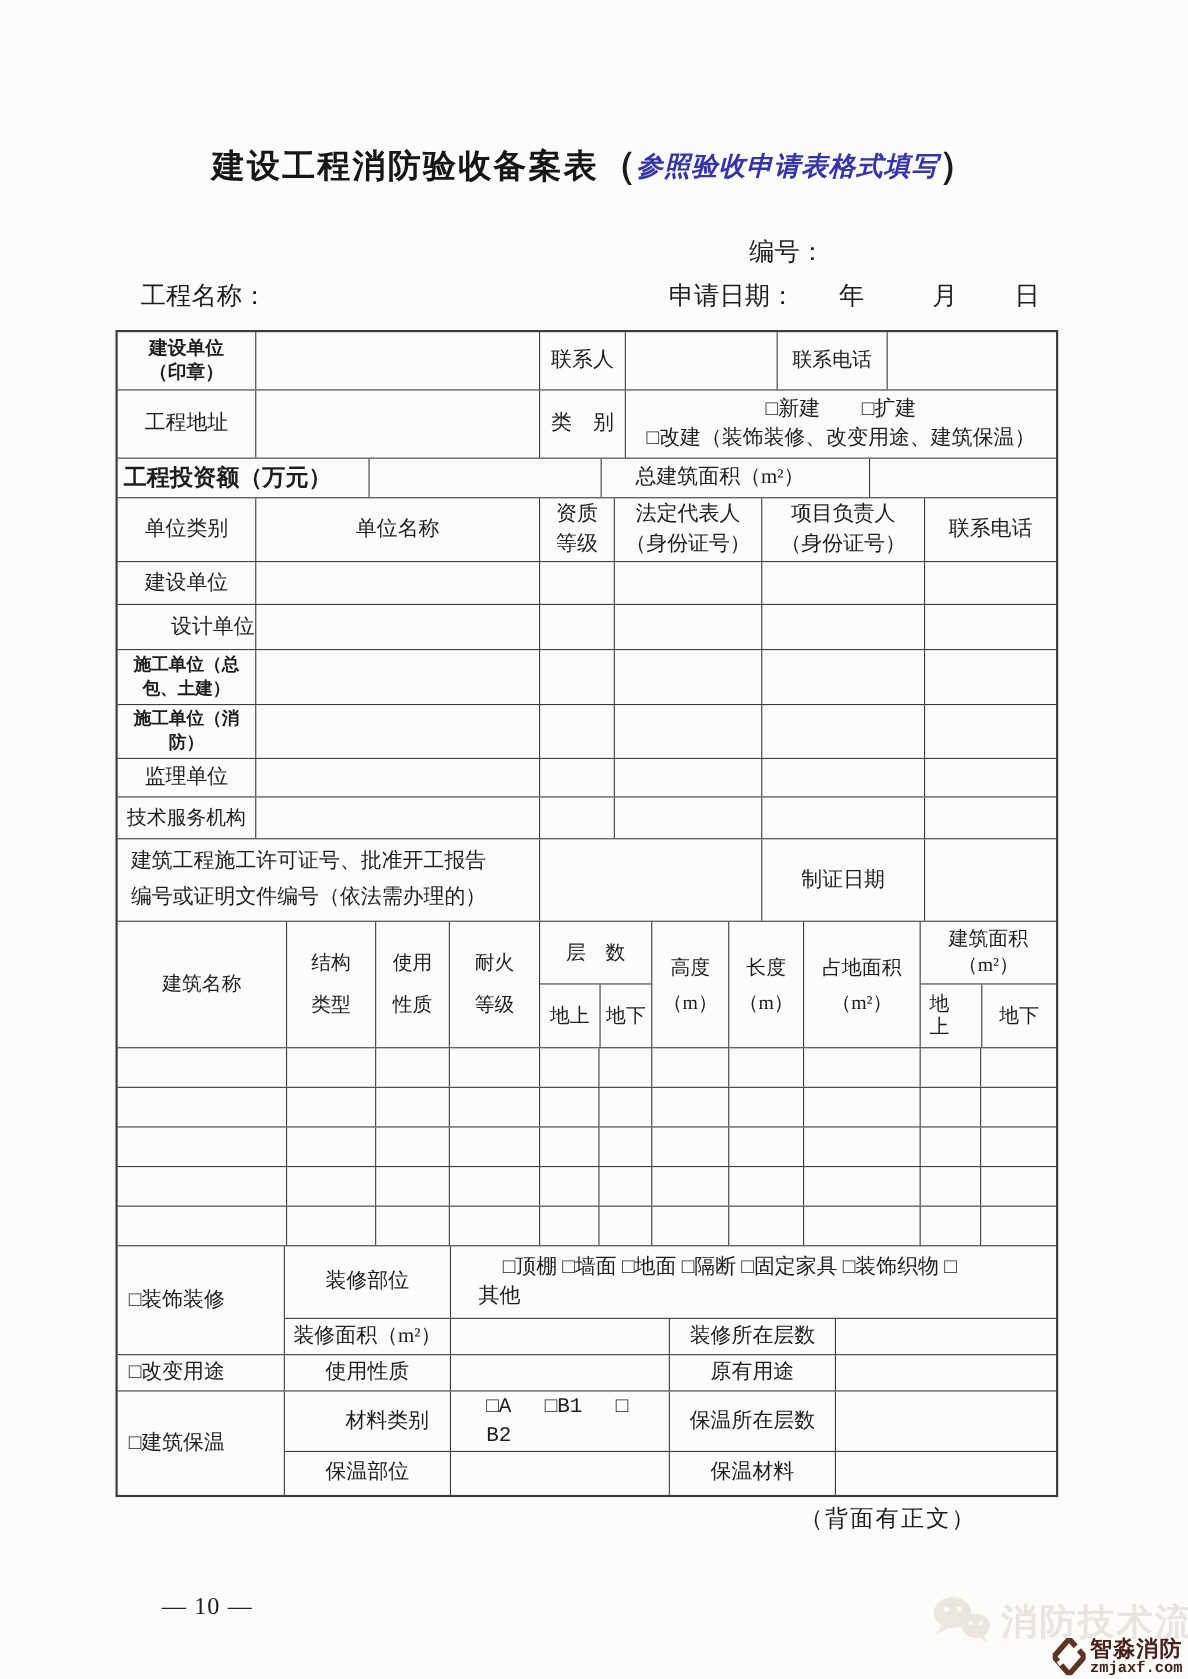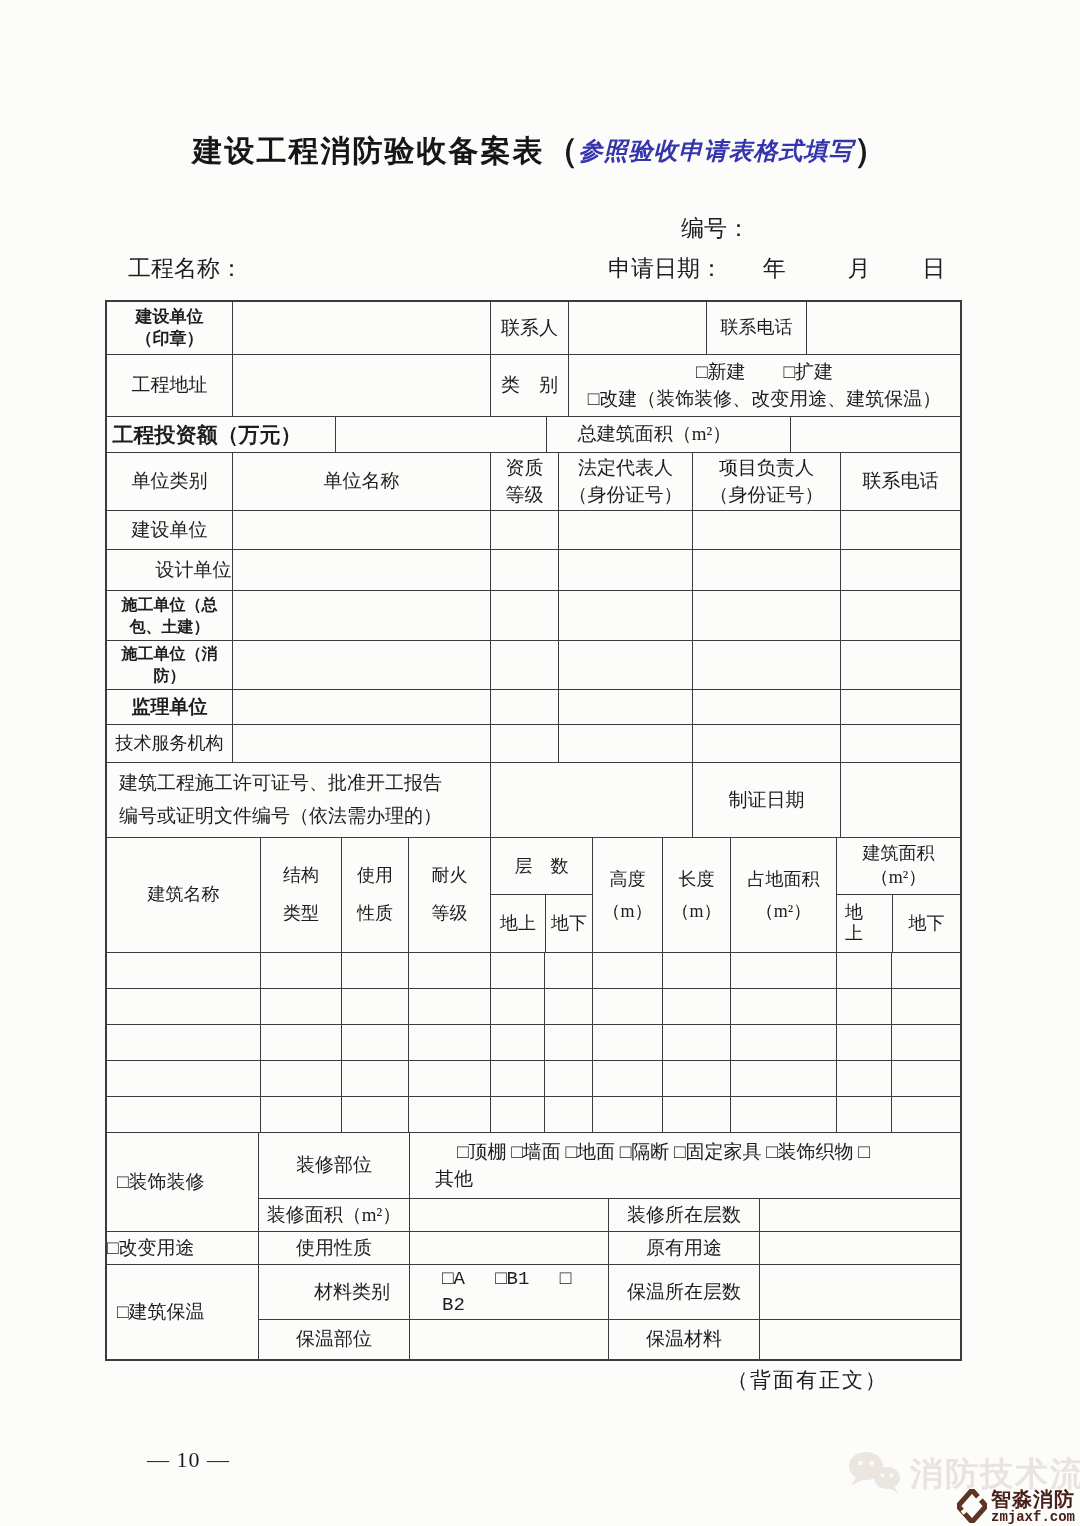--- a/index.html
+++ b/index.html
@@ -158,21 +158,21 @@
   </div>
   <div class="r" style="height:49px;">
     <div class="c fc b" style="width:125px;font-size:16px;line-height:1.35;padding:0 4px;">施工单位（消防）</div>
     <div class="c" style="width:258px;"></div>
     <div class="c" style="width:68px;"></div>
     <div class="c" style="width:134px;"></div>
     <div class="c" style="width:148px;"></div>
     <div class="c fill"></div>
   </div>
   <div class="r" style="height:35px;">
-    <div class="c fc" style="width:125px;font-weight:bold;">监理单位</div>
+    <div class="c fc" style="width:125px;">监理单位</div>
     <div class="c" style="width:258px;"></div>
     <div class="c" style="width:68px;"></div>
     <div class="c" style="width:134px;"></div>
     <div class="c" style="width:148px;"></div>
     <div class="c fill"></div>
   </div>
   <div class="r" style="height:38px;">
     <div class="c fc sm" style="width:125px;">技术服务机构</div>
     <div class="c" style="width:258px;"></div>
     <div class="c" style="width:68px;"></div>
@@ -318,21 +318,21 @@
       <div class="r" style="height:33px;">
         <div class="c fc" style="width:151px;">装修面积（m²）</div>
         <div class="c" style="width:199px;"></div>
         <div class="c" style="width:151px;">装修所在层数</div>
         <div class="c fill"></div>
       </div>
     </div>
   </div>
 
   <div class="r" style="height:33px;">
-    <div class="c fc left" style="width:151px;justify-content:center;">□改变用途</div>
+    <div class="c fc left" style="width:151px;padding-left:10px;justify-content:center;">□改变用途</div>
     <div class="c" style="width:151px;">使用性质</div>
     <div class="c" style="width:199px;"></div>
     <div class="c" style="width:151px;">原有用途</div>
     <div class="c fill"></div>
   </div>
 
   <div class="vgroup" style="height:95px;">
     <div class="c fc left" style="width:151px;padding-left:10px;justify-content:center;">□建筑保温</div>
     <div class="stack">
       <div class="r" style="height:55px;">

